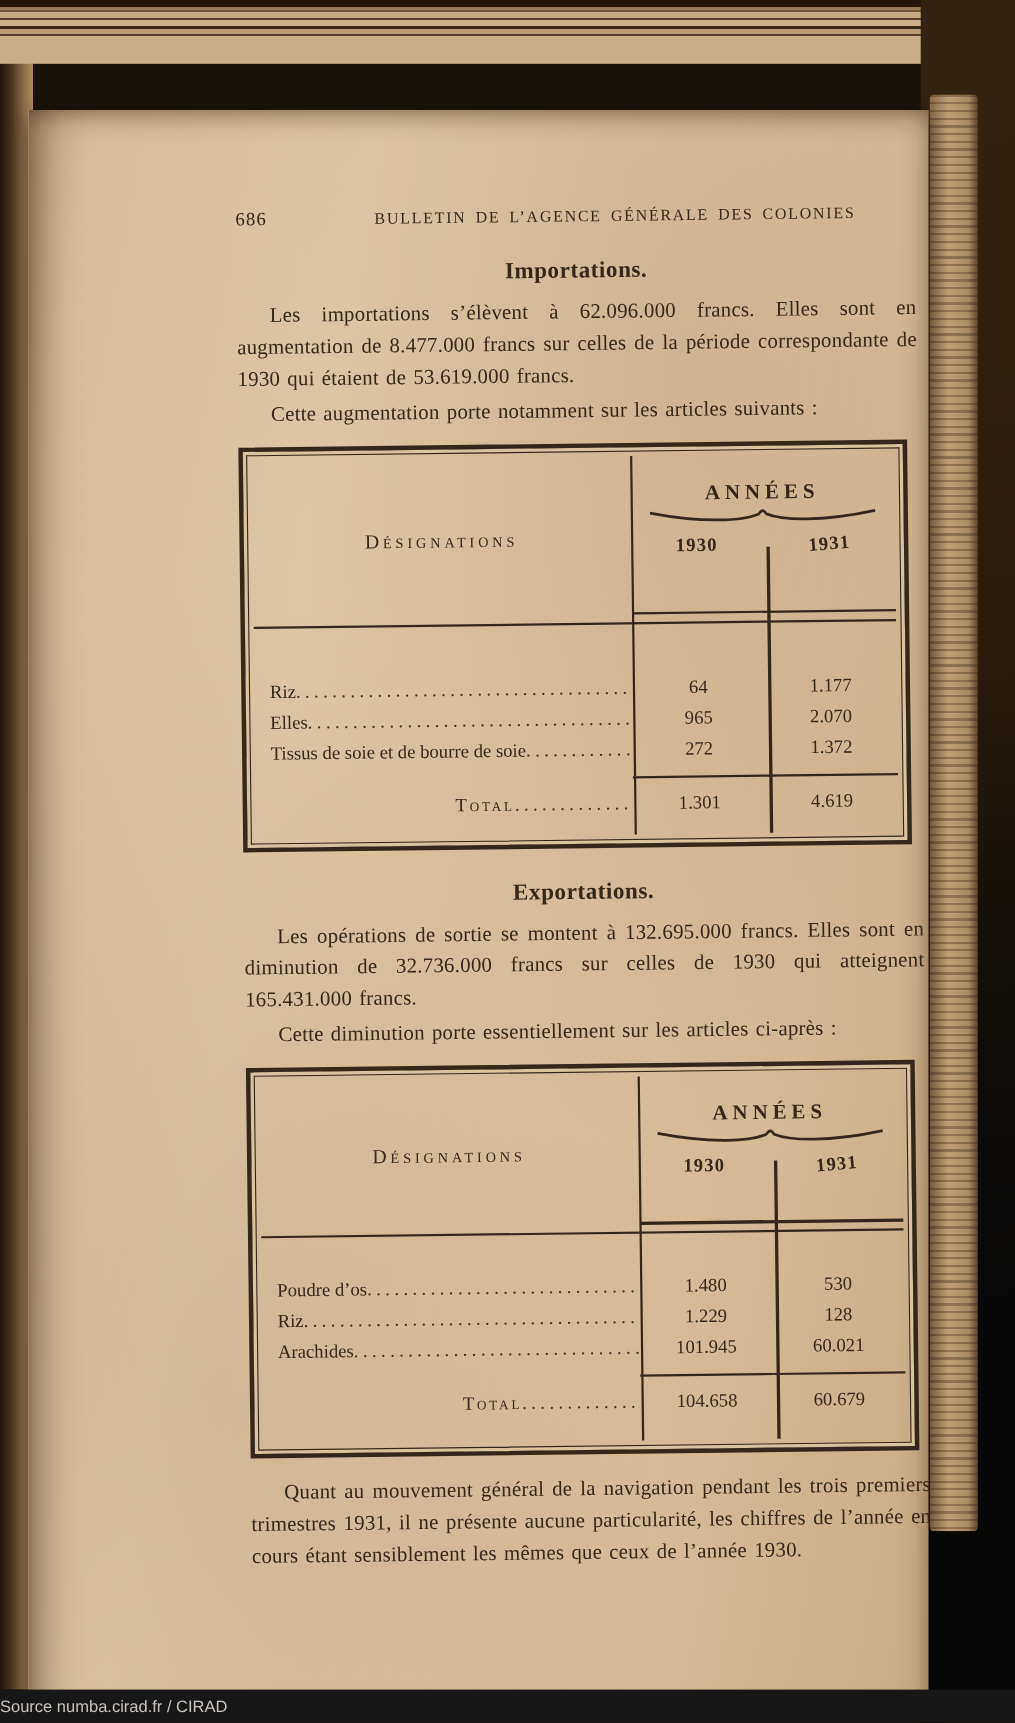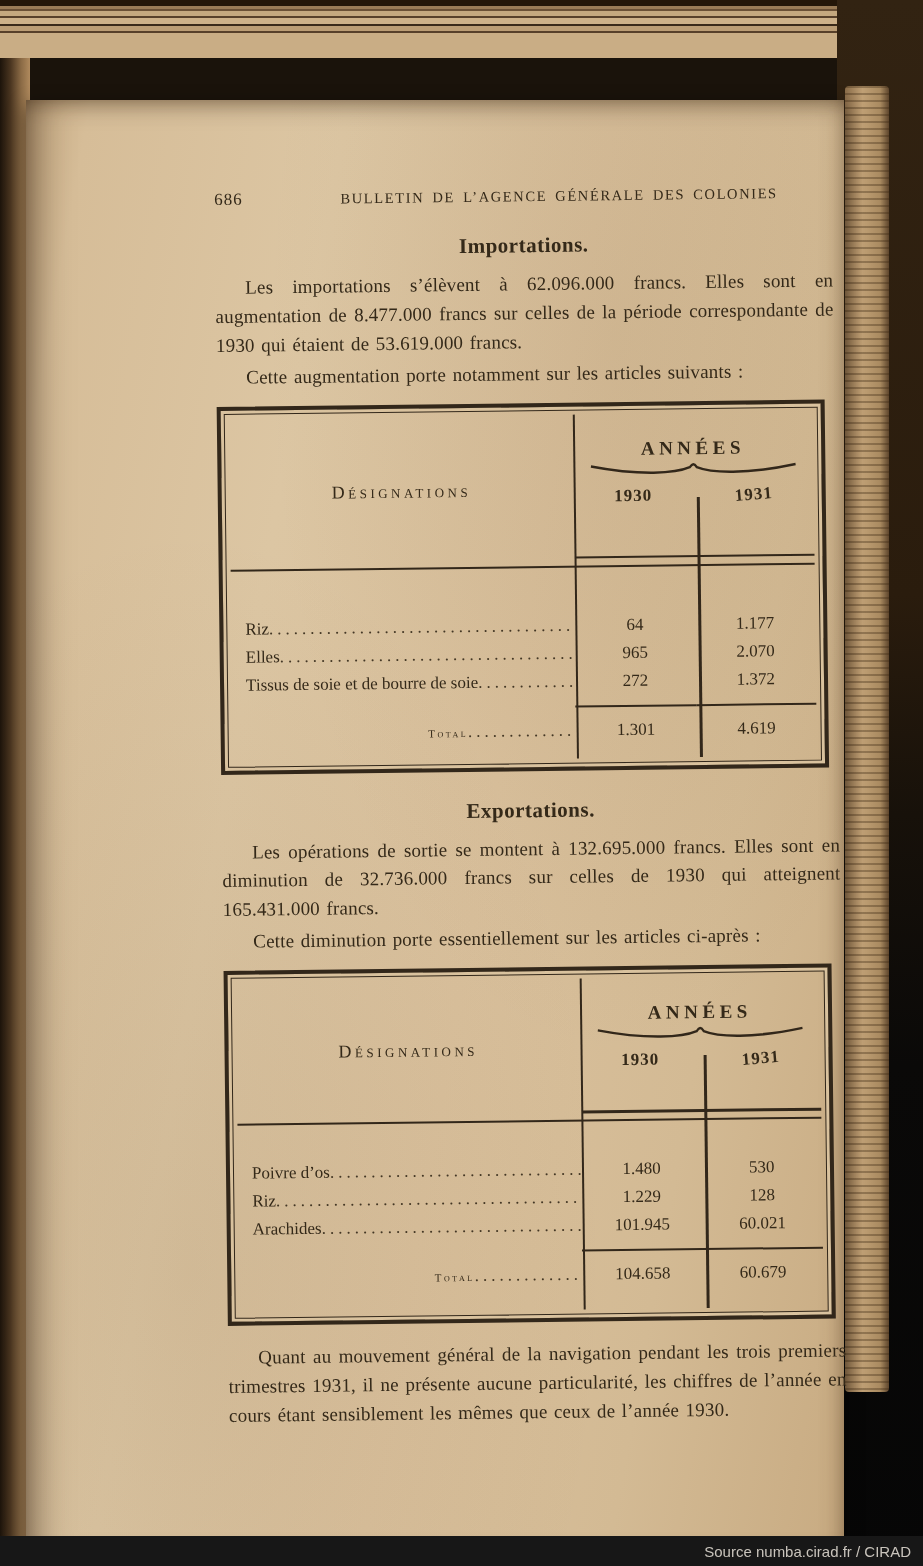--- a/index.html
+++ b/index.html
@@ -84,26 +84,26 @@
   .lblcell{display:flex;align-items:baseline;padding-left:14px;
     overflow:hidden;white-space:nowrap}
   .leader{flex:1 1 auto;overflow:hidden;opacity:.9}
   .leader::before{content:"......................................................................";letter-spacing:4px}
   .num{text-align:center}
 
   .trow.total{height:54px;align-items:start}
   .trow.total .num{border-top:2.5px solid #32271a;padding-top:13px}
   .totalcell{display:flex;justify-content:flex-end;align-items:baseline;
     padding-top:15px;padding-right:4px;overflow:hidden;white-space:nowrap}
-  .totallbl{font-variant:small-caps;letter-spacing:2.5px;font-size:11px}
+  .totallbl{font-variant:small-caps;letter-spacing:2.5px;font-size:17px}
   .tleader{flex:0 0 auto;width:104px;display:inline-block;overflow:hidden}
 
   
   .source-bar{position:absolute;left:0;bottom:0;width:100%;height:30px;background:#171717;
-    display:flex;align-items:center;justify-content:flex-end;padding-right:12px;
+    display:flex;align-items:center;padding-right:12px;
     font-family:"Liberation Sans",sans-serif;font-size:15px;color:#c9c4bc}
 </style>
 </head>
 <body>
 
 <div class="scene">
 
   <div class="spine"></div>
   <div class="top-edges"></div>
   <div class="right-cover"></div>
@@ -191,21 +191,21 @@
               </svg>
             <div class="yrow">
               <span class="yr">1930</span>
               <span class="yr tilt">1931</span>
             </div>
           </div>
         </div>
         <div class="tbody">
           <div class="trow">
             <div class="lblcell">
-                <span class="lbl">Poivre d’os</span>
+                <span class="lbl">Poudre d’os</span>
                 <span class="leader"></span>
               </div>
             <div class="num">1.480</div>
             <div class="num">530</div>
           </div>
           <div class="trow">
             <div class="lblcell">
                 <span class="lbl">Riz</span>
                 <span class="leader"></span>
               </div>

